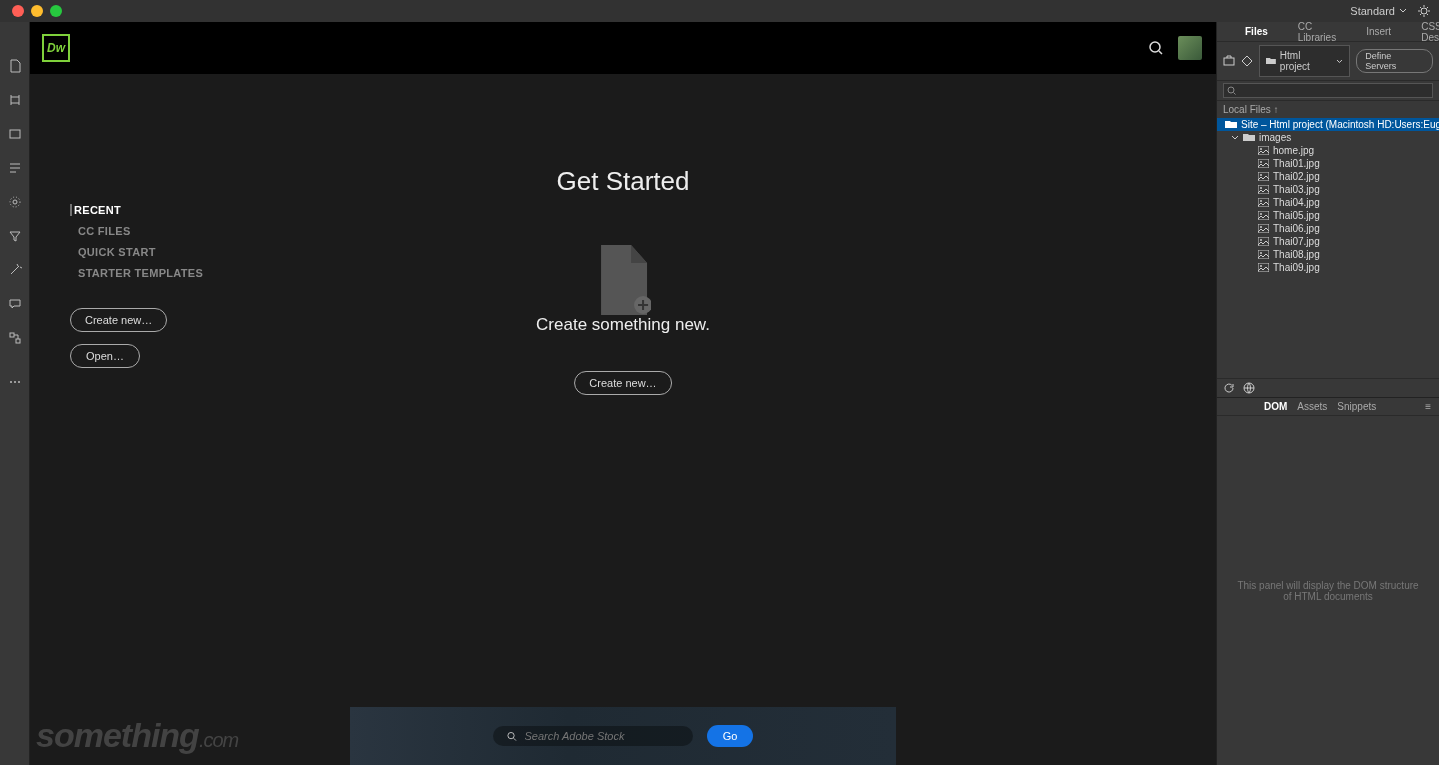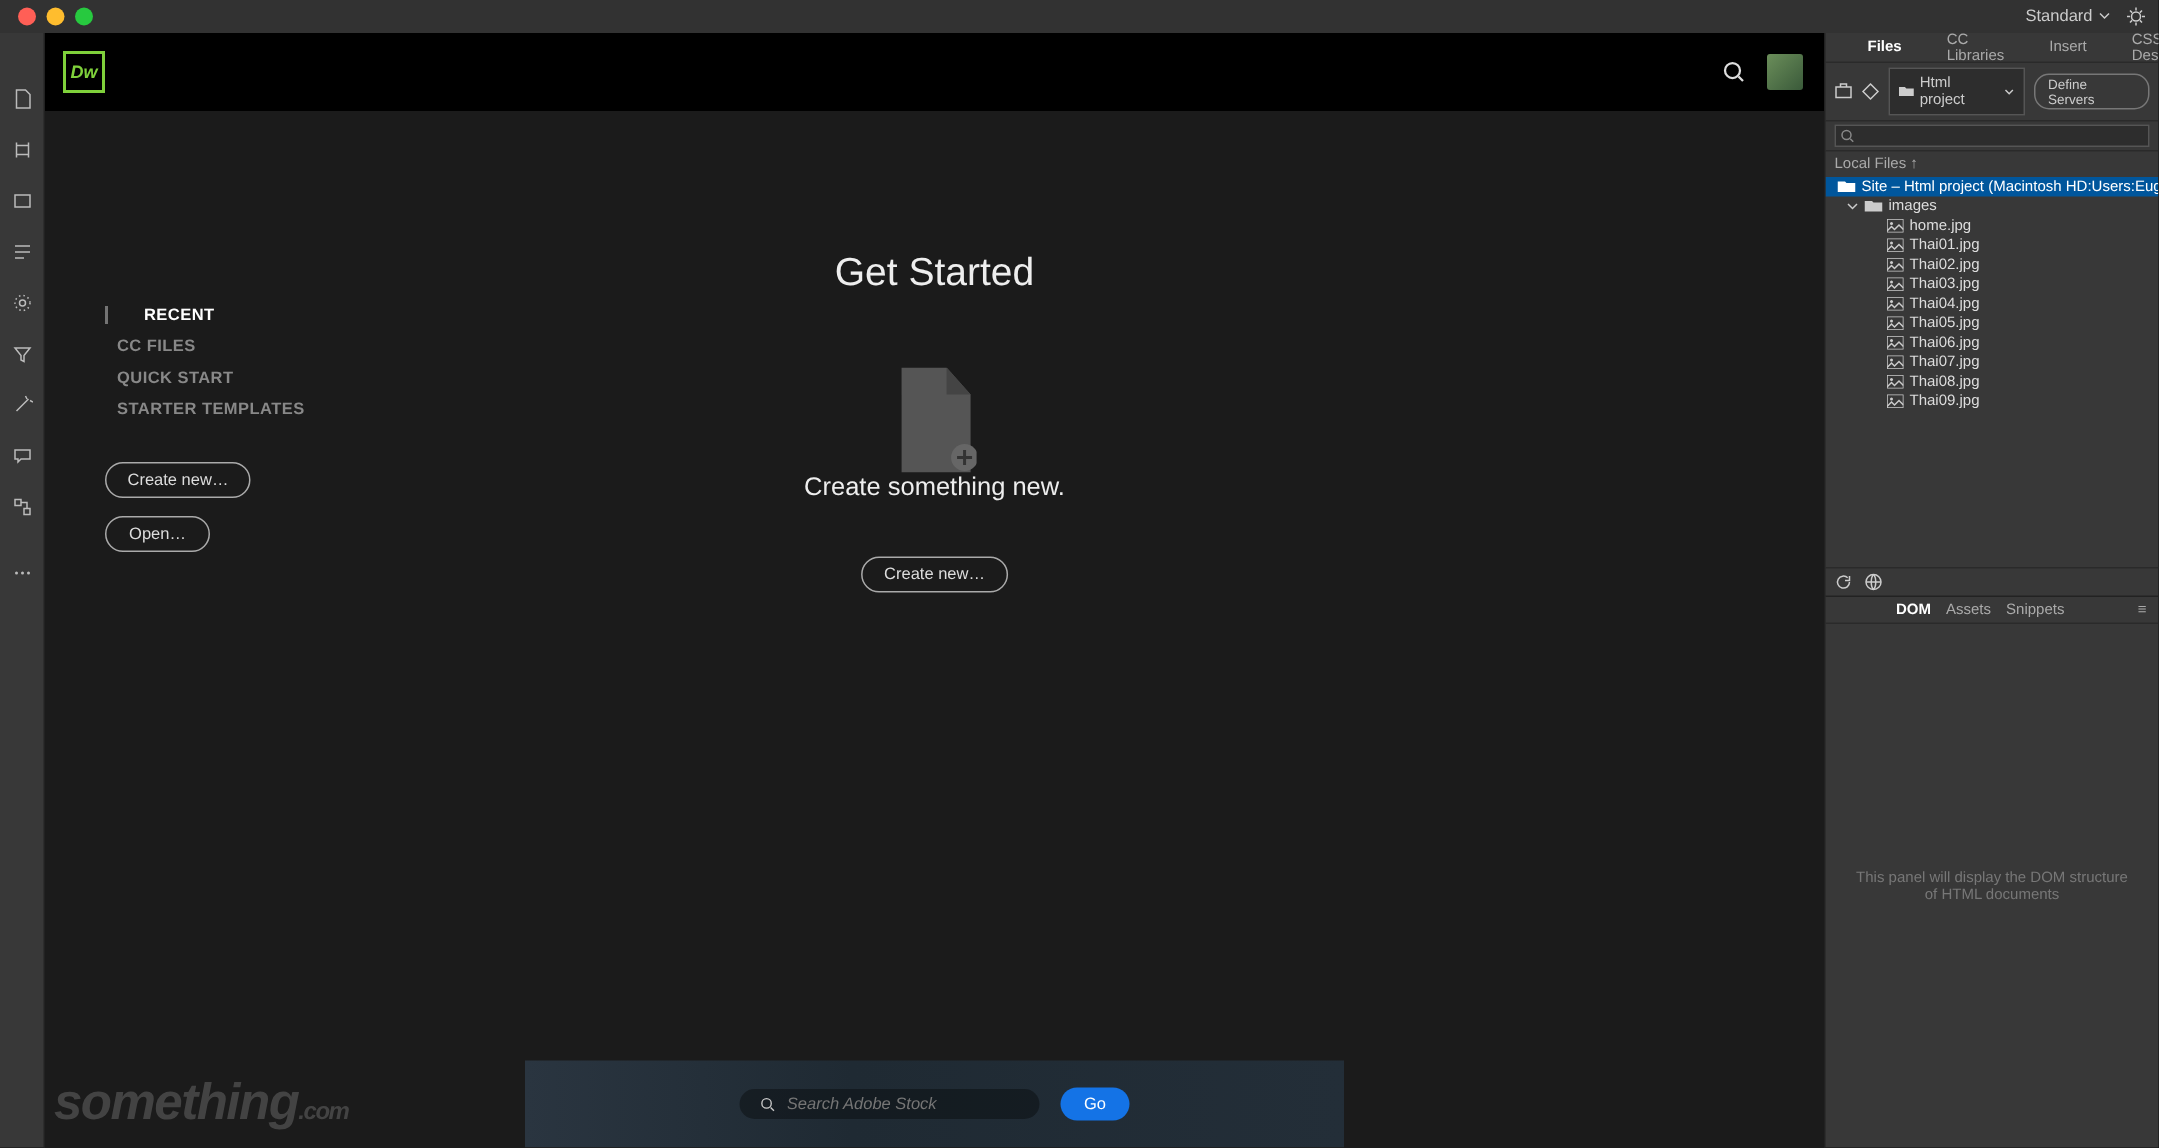--- a/index.html
+++ b/index.html
@@ -24,36 +24,36 @@
 .tabs{ position:absolute; left:50%; transform:translateX(-50%); display:flex; gap:44px;}
 .tabs .tab{ color:#999; font-size:13px; padding:16px 0; cursor:pointer;}
 .tabs .tab.active{ color:#fff; border-bottom:2px solid #fff;}
 .top-right{ position:absolute; right:14px; display:flex; align-items:center; gap:14px;}
 .avatar{ width:24px; height:24px; background:linear-gradient(135deg,#6b8e5a,#3a5a3a); border-radius:2px;}
 .search-ic{ color:#ddd; }
 
 .canvas{ flex:1; position:relative; }
 .sidelist{ position:absolute; left:40px; top:130px; display:flex; flex-direction:column; gap:9px;}
 .sidelist .it{ color:#888; font-size:11px; font-weight:600; letter-spacing:.3px; padding-left:8px; cursor:pointer;}
-.sidelist .it.active{ color:#fff; border-left:2px solid #737373; padding-left:24px;}
+.sidelist .it.active{ color:#fff; border-left:2px solid #737373; padding-left:2px;}
 .pill{ border:1px solid #aaa; border-radius:14px; color:#ddd; font-size:11px; padding:5px 14px; background:transparent; cursor:pointer; display:inline-block;}
 .btns{ position:absolute; left:40px; top:234px; display:flex; flex-direction:column; gap:12px; }
 
 .getstart{ position:absolute; left:50%; top:92px; transform:translateX(-50%); text-align:center; color:#eee;}
 .getstart h1{ font-size:26px; font-weight:400; }
 .file-ico{ margin:48px auto 0; width:56px; height:70px; position:relative;}
 .subt{ font-size:17px; color:#eee;}
 .cnew{ margin-top:36px; }
 
 .stockbar{ position:absolute; bottom:0; left:50%; transform:translateX(-50%); width:546px; height:58px; background:linear-gradient(90deg,#2a3540,#1f2a33 40%,#232e38); display:flex; align-items:center; justify-content:center; gap:14px;}
 .stocksearch{ display:flex; align-items:center; gap:8px; background:rgba(0,0,0,.35); border-radius:14px; padding:4px 14px; width:200px;}
 .stocksearch input{ background:transparent; border:0; color:#ccc; font-size:11px; font-style:italic; outline:none; width:100%;}
 .gobtn{ background:#1473e6; color:#fff; border:0; border-radius:14px; padding:5px 16px; font-size:11px; cursor:pointer;}
 .watermark{ position:absolute; left:6px; bottom:10px; font-size:34px; font-weight:700; color:#555; opacity:.7; font-style:italic; letter-spacing:-1px;}
-.watermark small{font-size:16px;font-weight:700;}
+.watermark small{font-size:20px;font-weight:400;}
 
 
 .rrail{ width:223px; background:#383838; display:flex; flex-direction:column; border-left:1px solid #222;}
 .panel-tabs{ display:flex; align-items:center; gap:10px; padding:2px 8px; font-size:10px; border-bottom:1px solid #2a2a2a; height:20px;}
 .panel-tabs span{color:#aaa; cursor:pointer;padding-left:20px;}
 .panel-tabs span.act{color:#fff; font-weight:600;}
 .panel-tabs .menu{margin-left:auto;color:#aaa;}
 .filesbar{ display:flex; align-items:center; gap:6px; padding:3px 6px; border-bottom:1px solid #2a2a2a;}
 .filesbar .drop{ background:#2d2d2d; border:1px solid #555; color:#ccc; font-size:10px; padding:4px 6px; display:flex; align-items:center; gap:4px; cursor:pointer;}
 .def{ border:1px solid #777; border-radius:10px; font-size:9px; padding:1px 8px; color:#ccc; cursor:pointer;}

